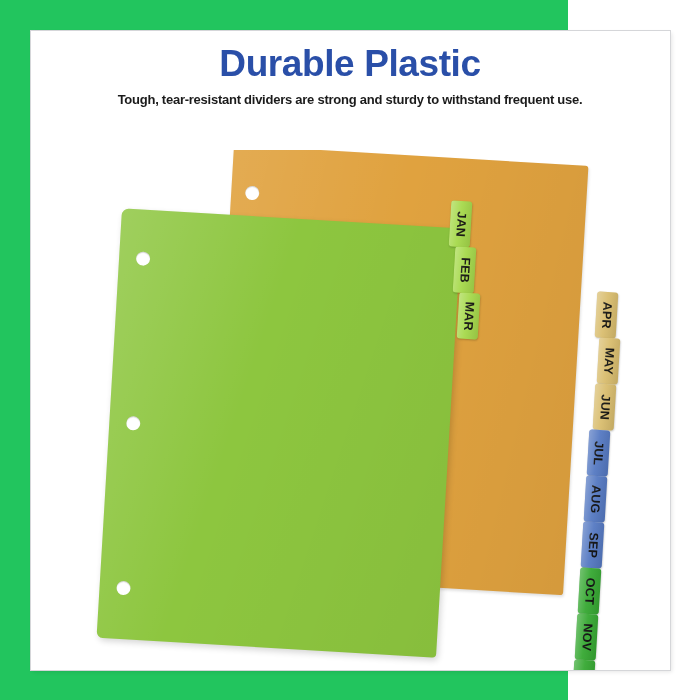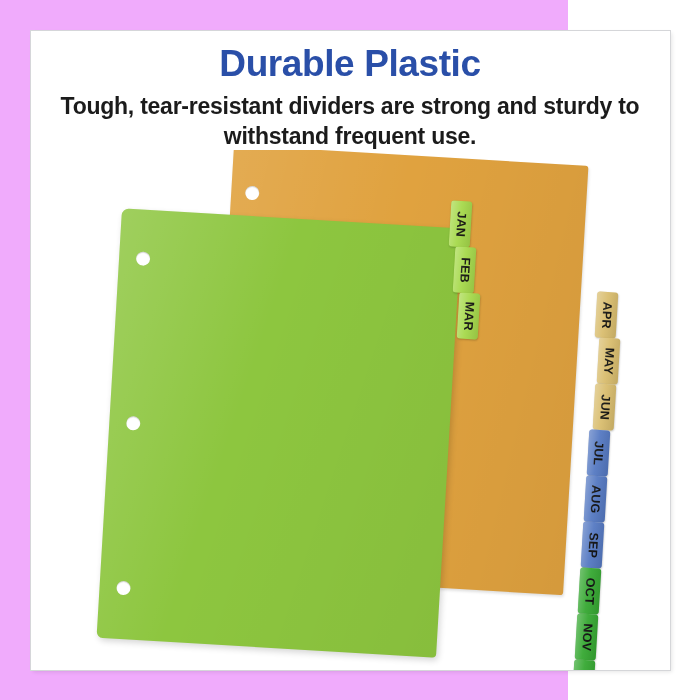--- a/index.html
+++ b/index.html
@@ -11,21 +11,21 @@
     width: 700px;
     height: 700px;
     font-family: "Liberation Sans", sans-serif;
     overflow: hidden;
   }
 
   #stage {
     position: relative;
     width: 568px;
     height: 700px;
-    background: #f0abfc;
+    background: #22c55e;
   }
 
   
   #frame {
     position: absolute;
     left: 31px;
     top: 31px;
     width: 639px;
     height: 639px;
     background: #ffffff;
@@ -43,21 +43,21 @@
   }
   #headline {
     font-size: 37px;
     font-weight: bold;
     color: #2a4fa8;
     letter-spacing: -0.4px;
     line-height: 1.08;
     margin: 0 0 8px 0;
   }
   #subheadline {
-    font-size: 23px;
+    font-size: 13px;
     font-weight: bold;
     color: #1b1b1b;
     line-height: 1.30;
     margin: 0;
     letter-spacing: -0.25px;
   }
 
   
   #photo {
     position: absolute;

